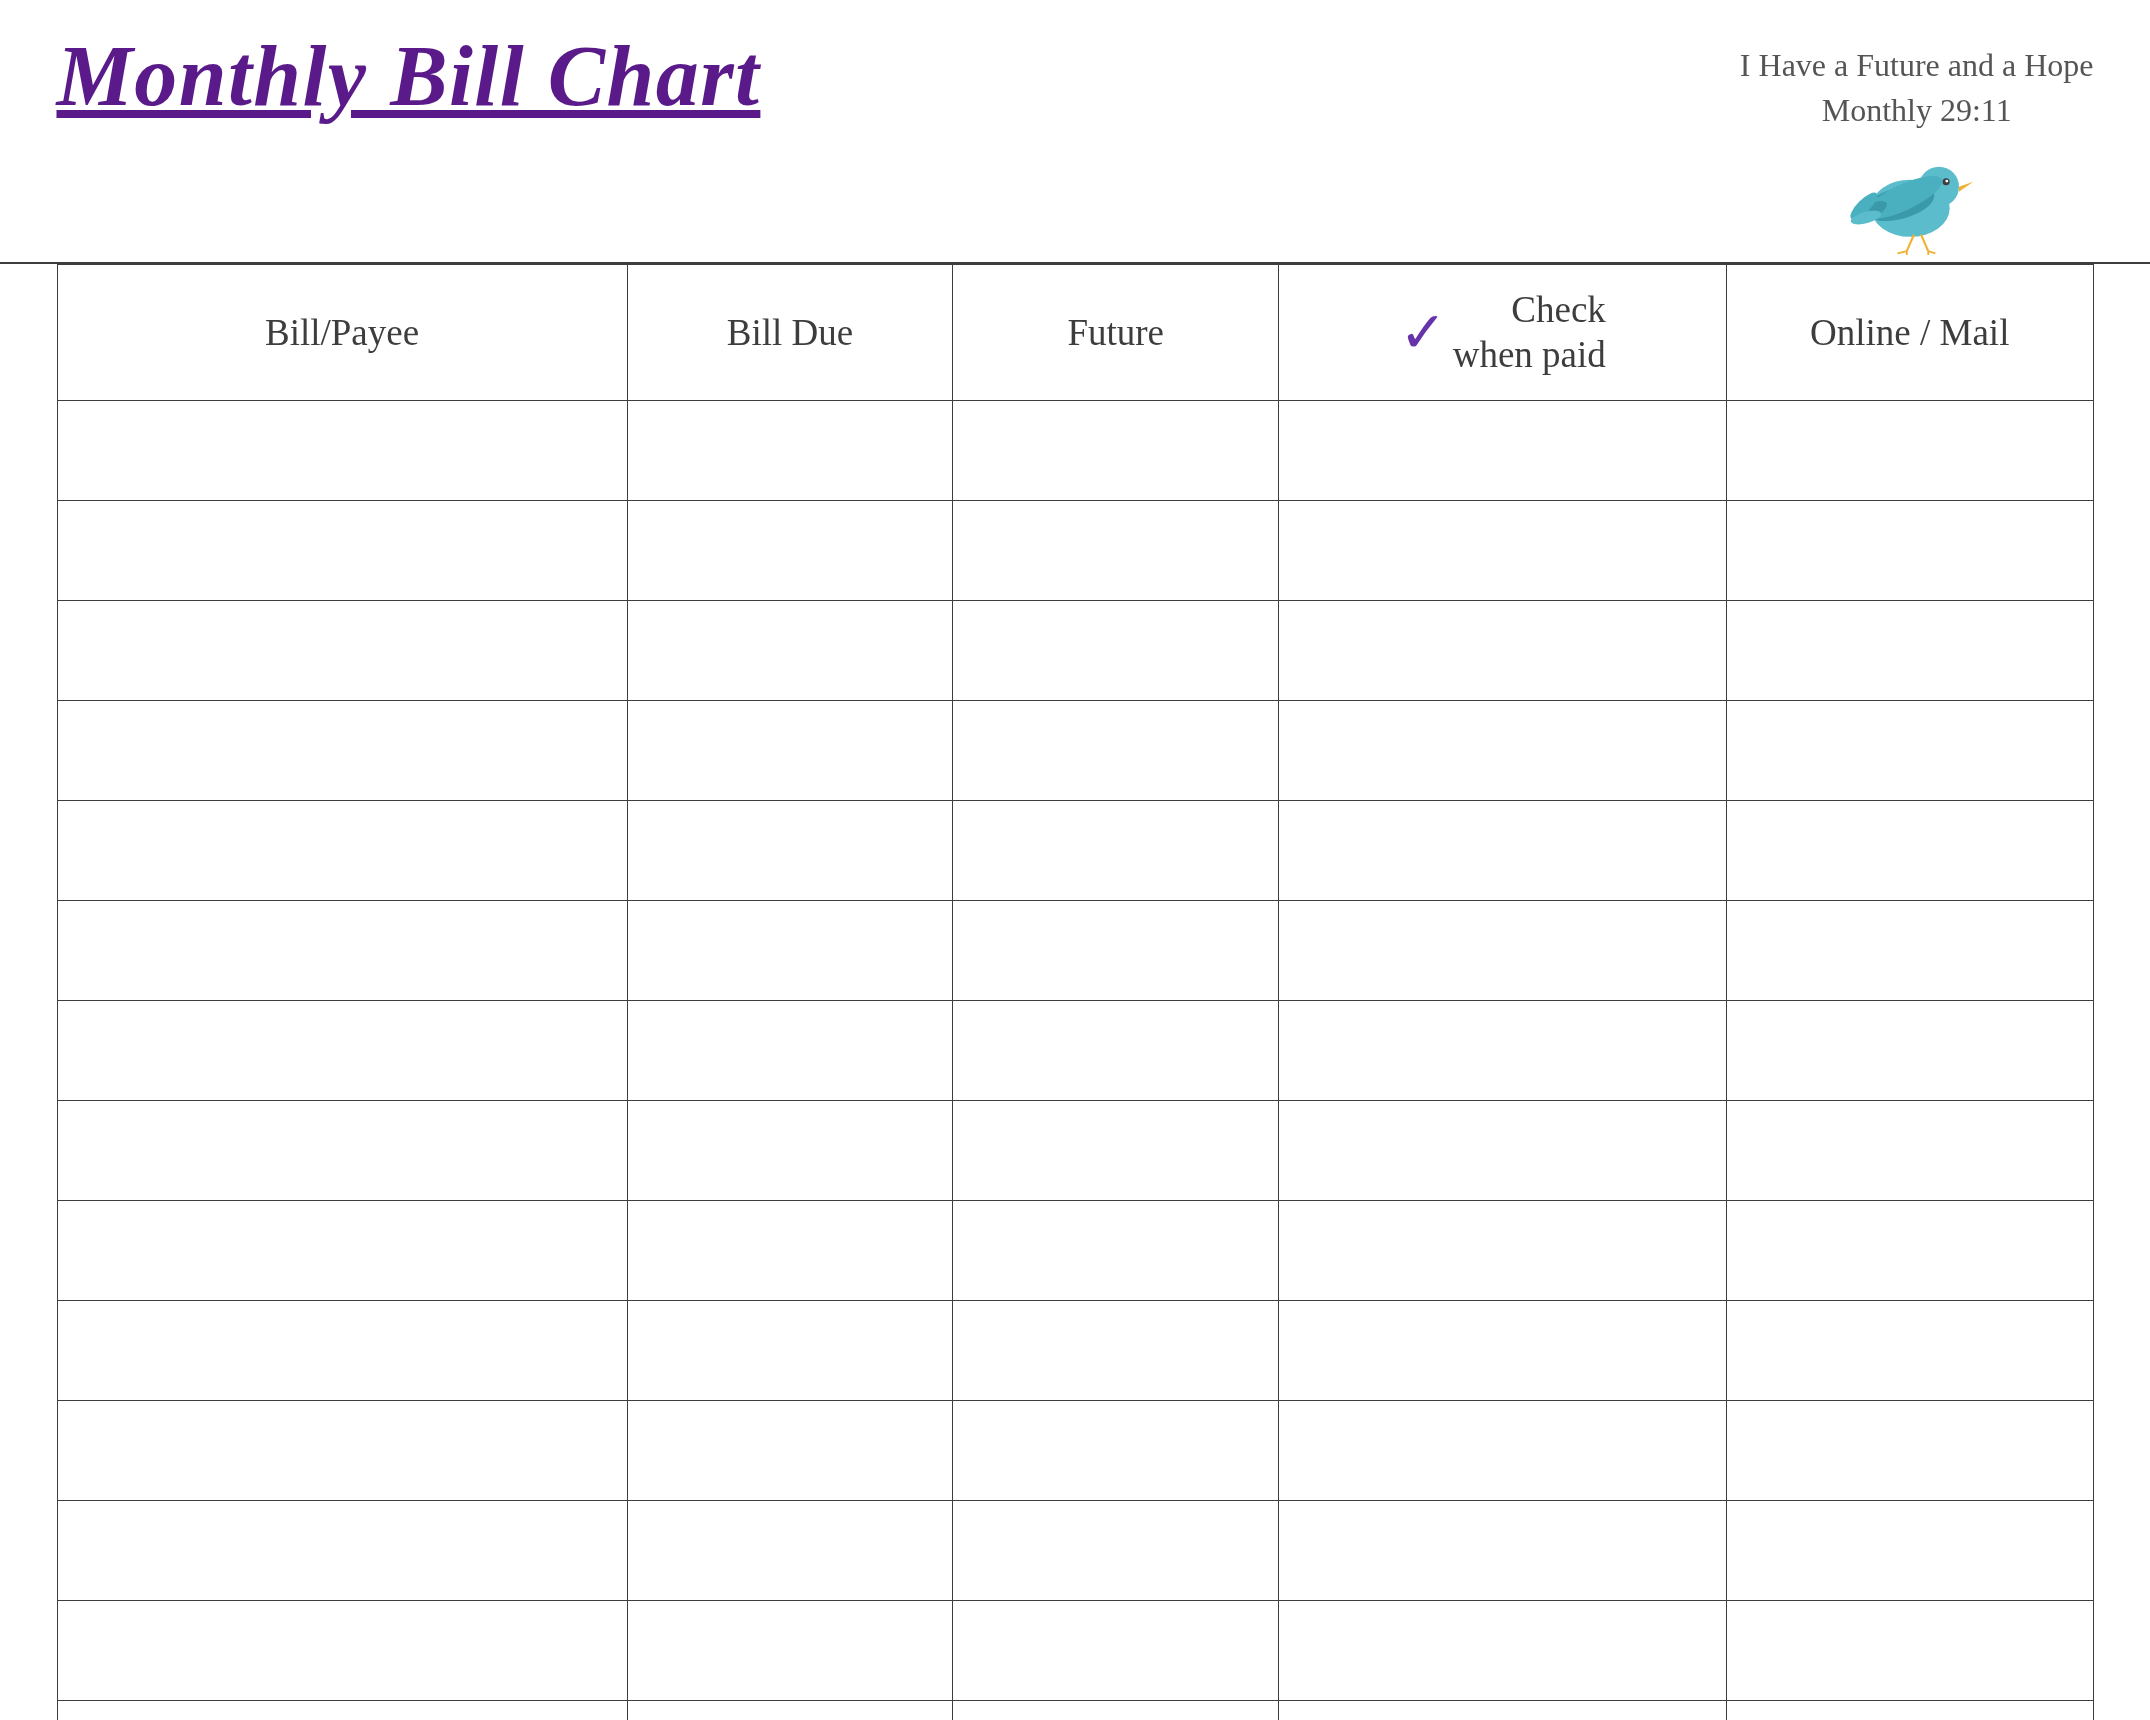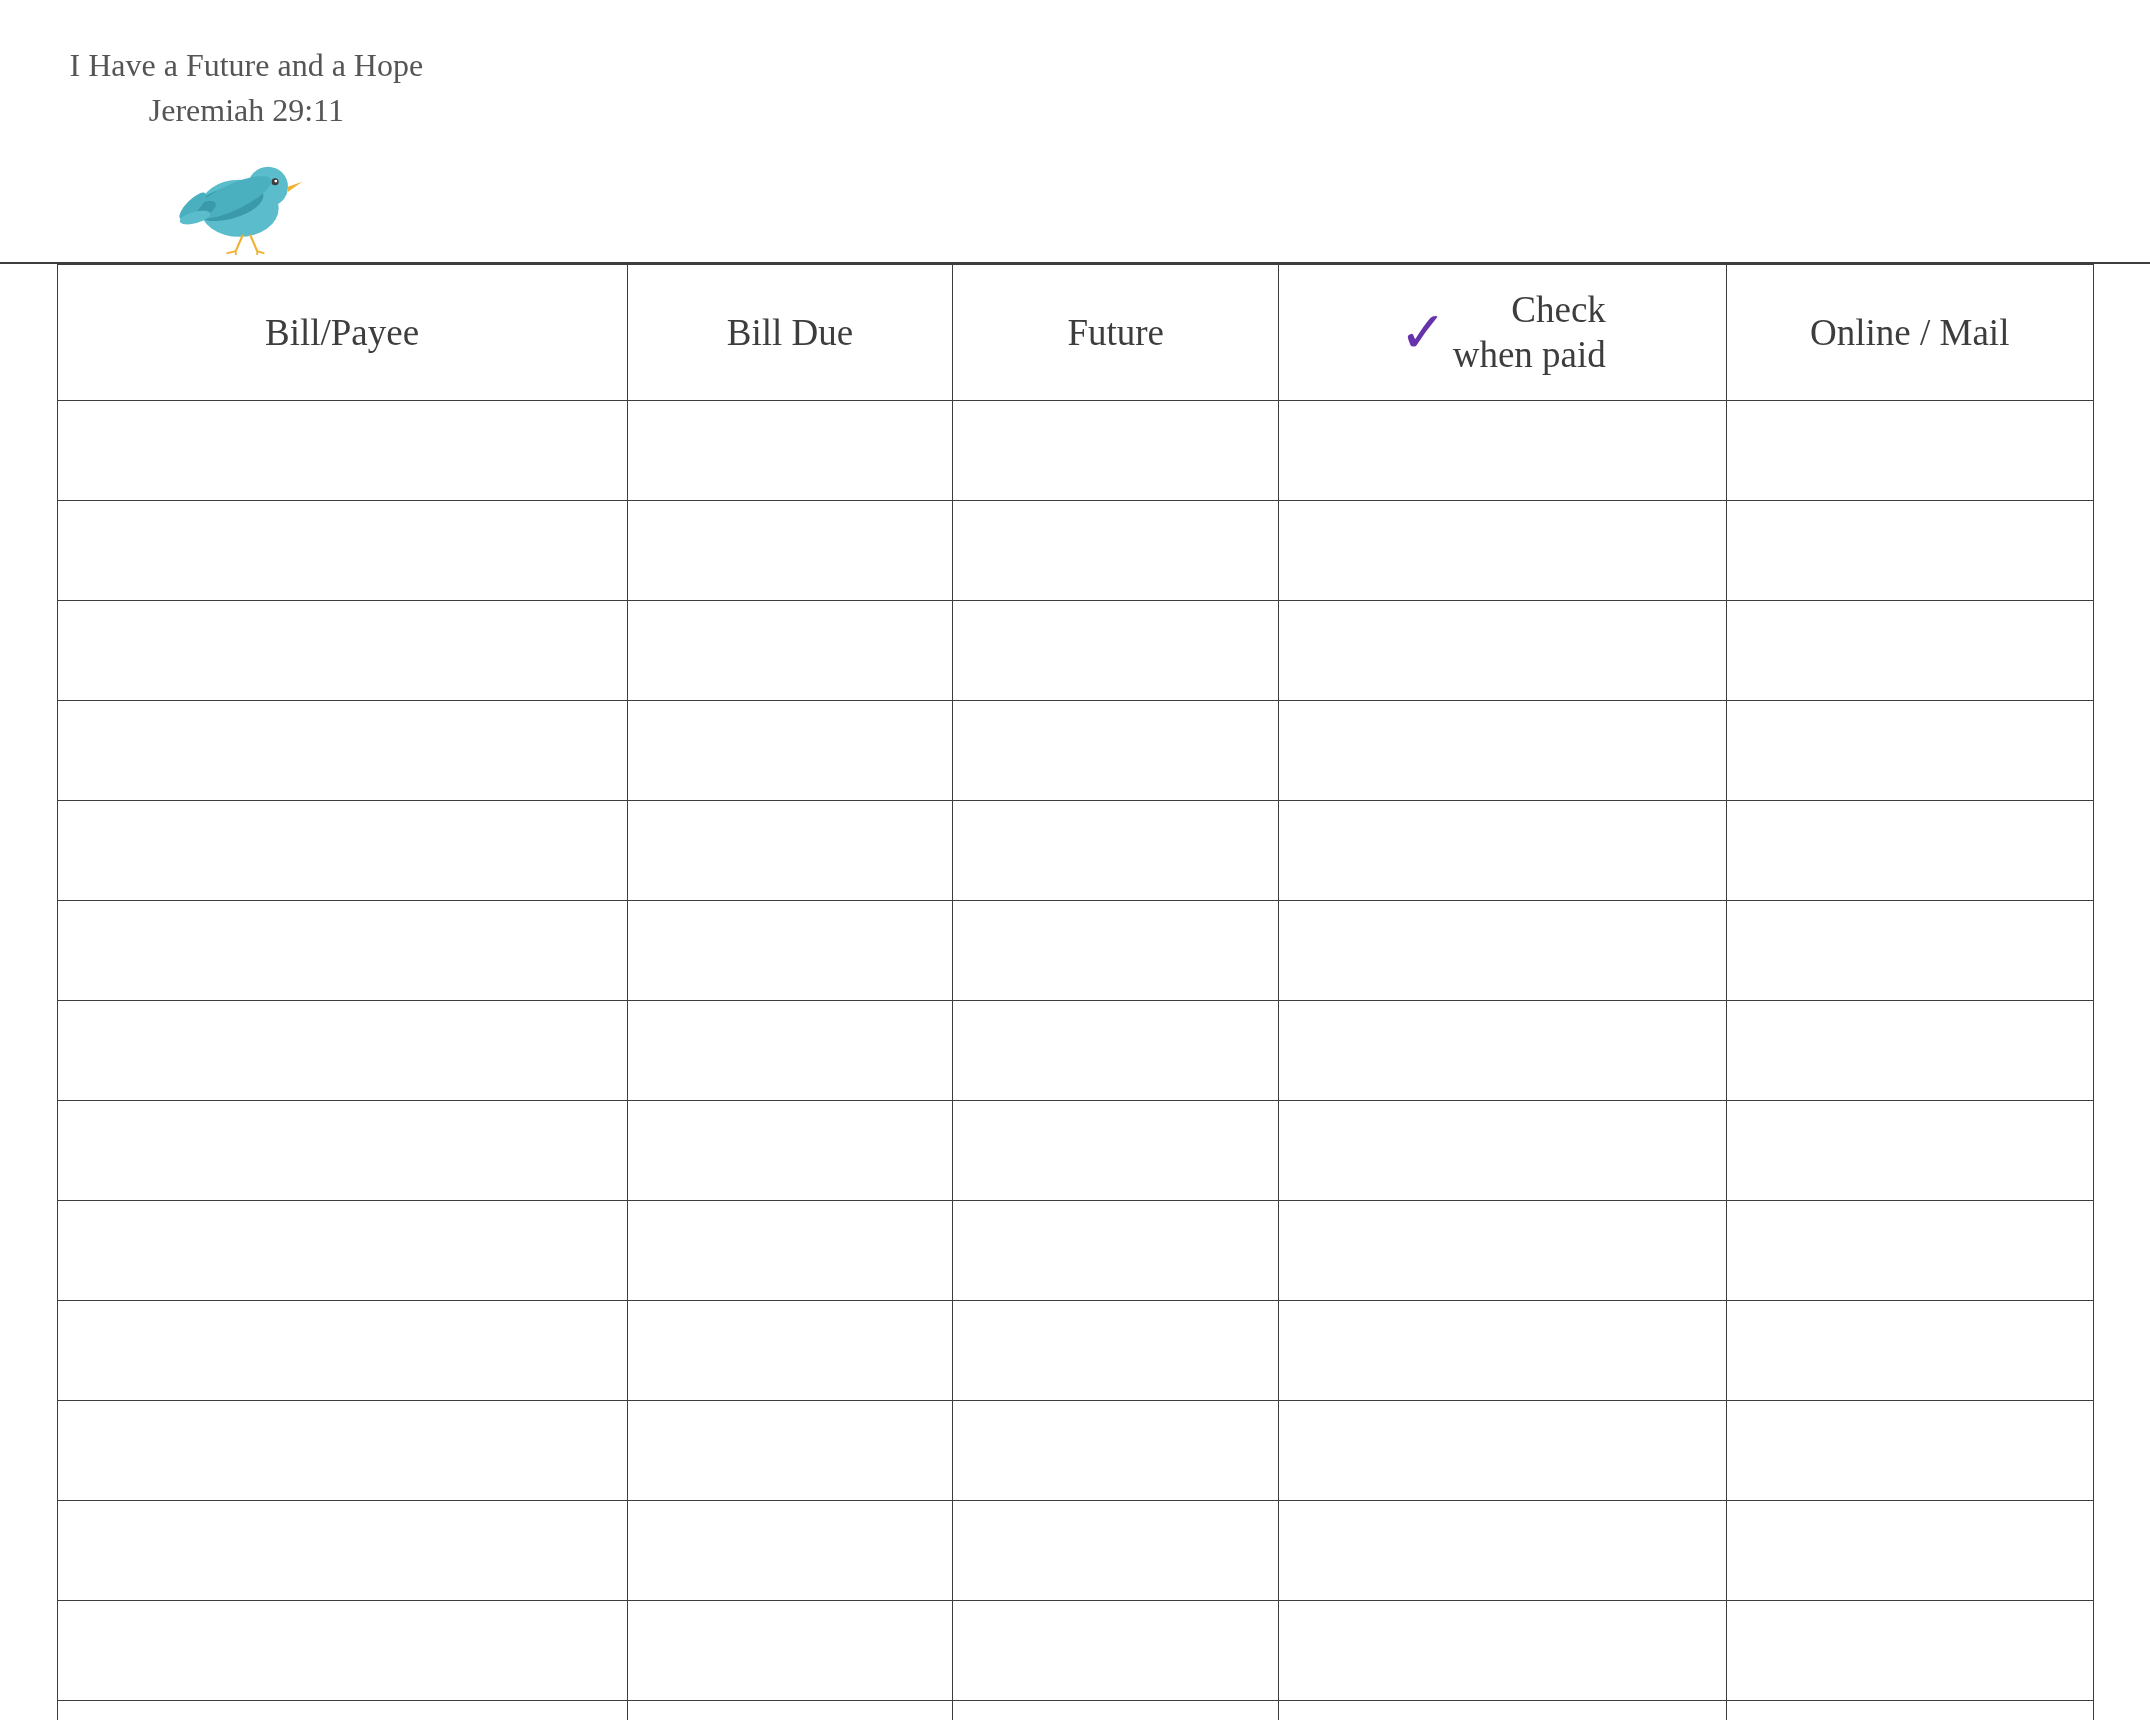--- a/index.html
+++ b/index.html
@@ -133,25 +133,28 @@
       text-align: right;
       line-height: 1.2;
     }
   </style>
 </head>
 <body>
 
 <div class="page">
 
   <div class="header">
+    <div class="title-block">
+      <h1 class="main-title">Monthly Bill Chart</h1>
+    </div>
 
     <div class="header-right">
       <div class="scripture-text">
         <span>I Have a Future and a Hope</span><br>
-        <span>Jeremiah 29:11</span>
+        <span>Monthly 29:11</span>
       </div>
 
       <div class="bird-container">
         <svg viewBox="0 0 200 160" xmlns="http://www.w3.org/2000/svg" width="143" height="115">
 
           <ellipse cx="90" cy="95" rx="55" ry="40" fill="#5bbccc"></ellipse>
 
           <circle cx="130" cy="65" r="28" fill="#5bbccc"></circle>
 
           <circle cx="140" cy="58" r="5" fill="#3d3d3d"></circle>

